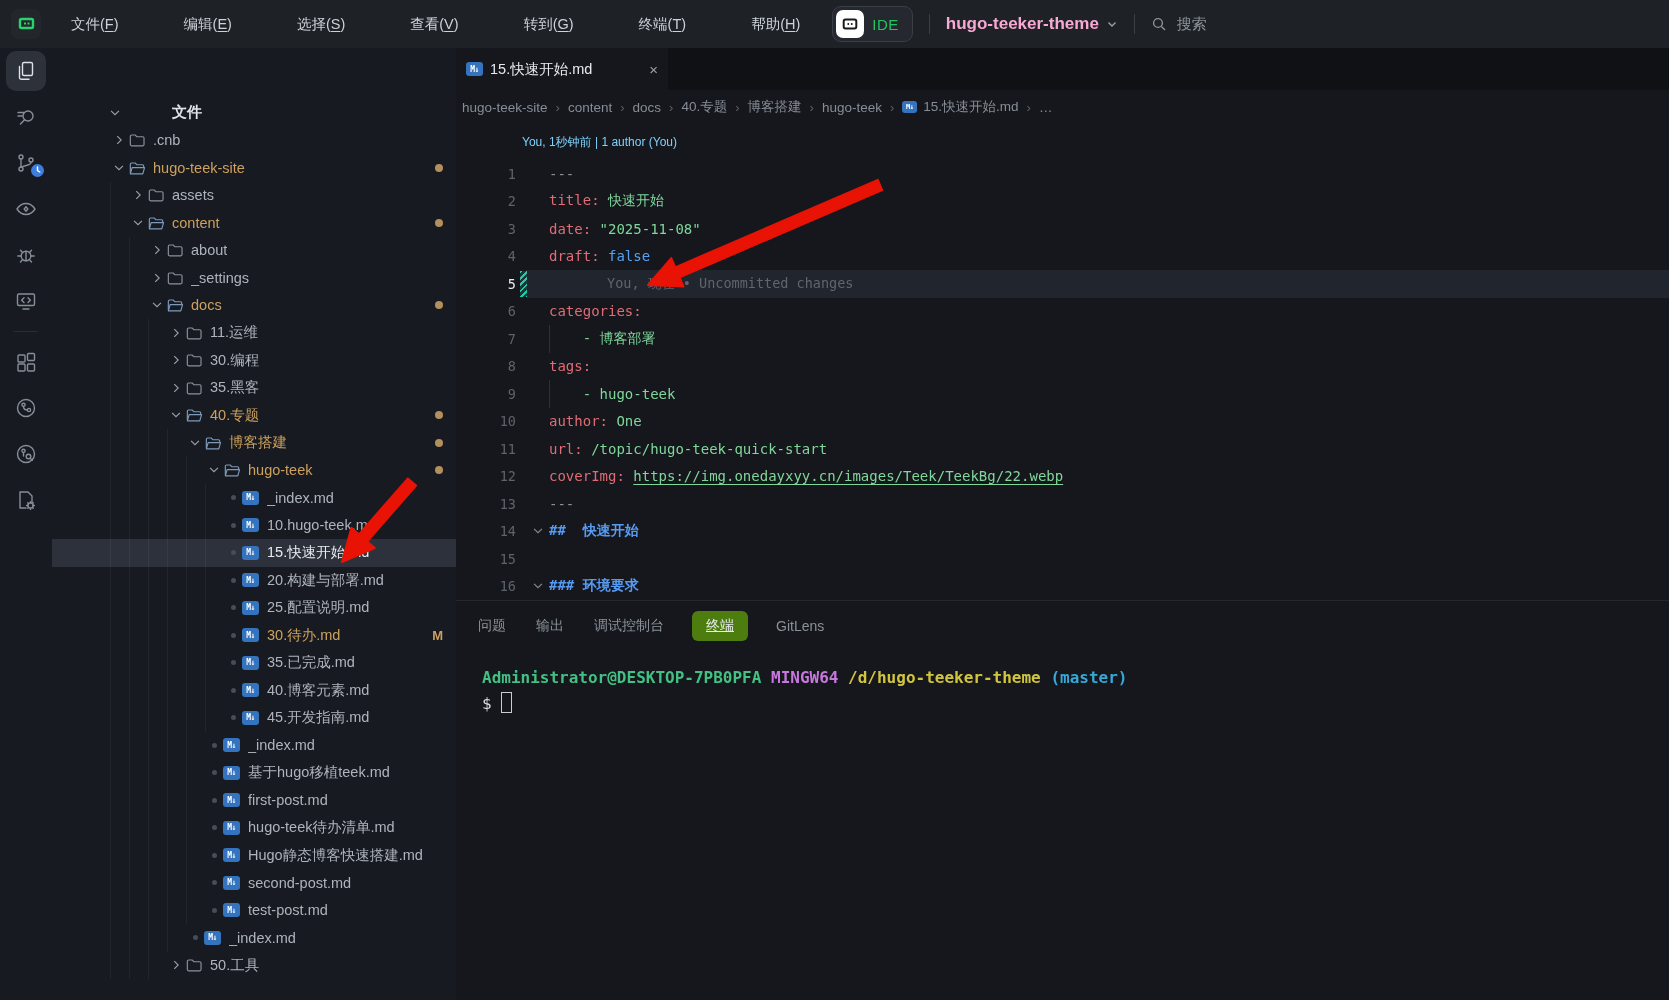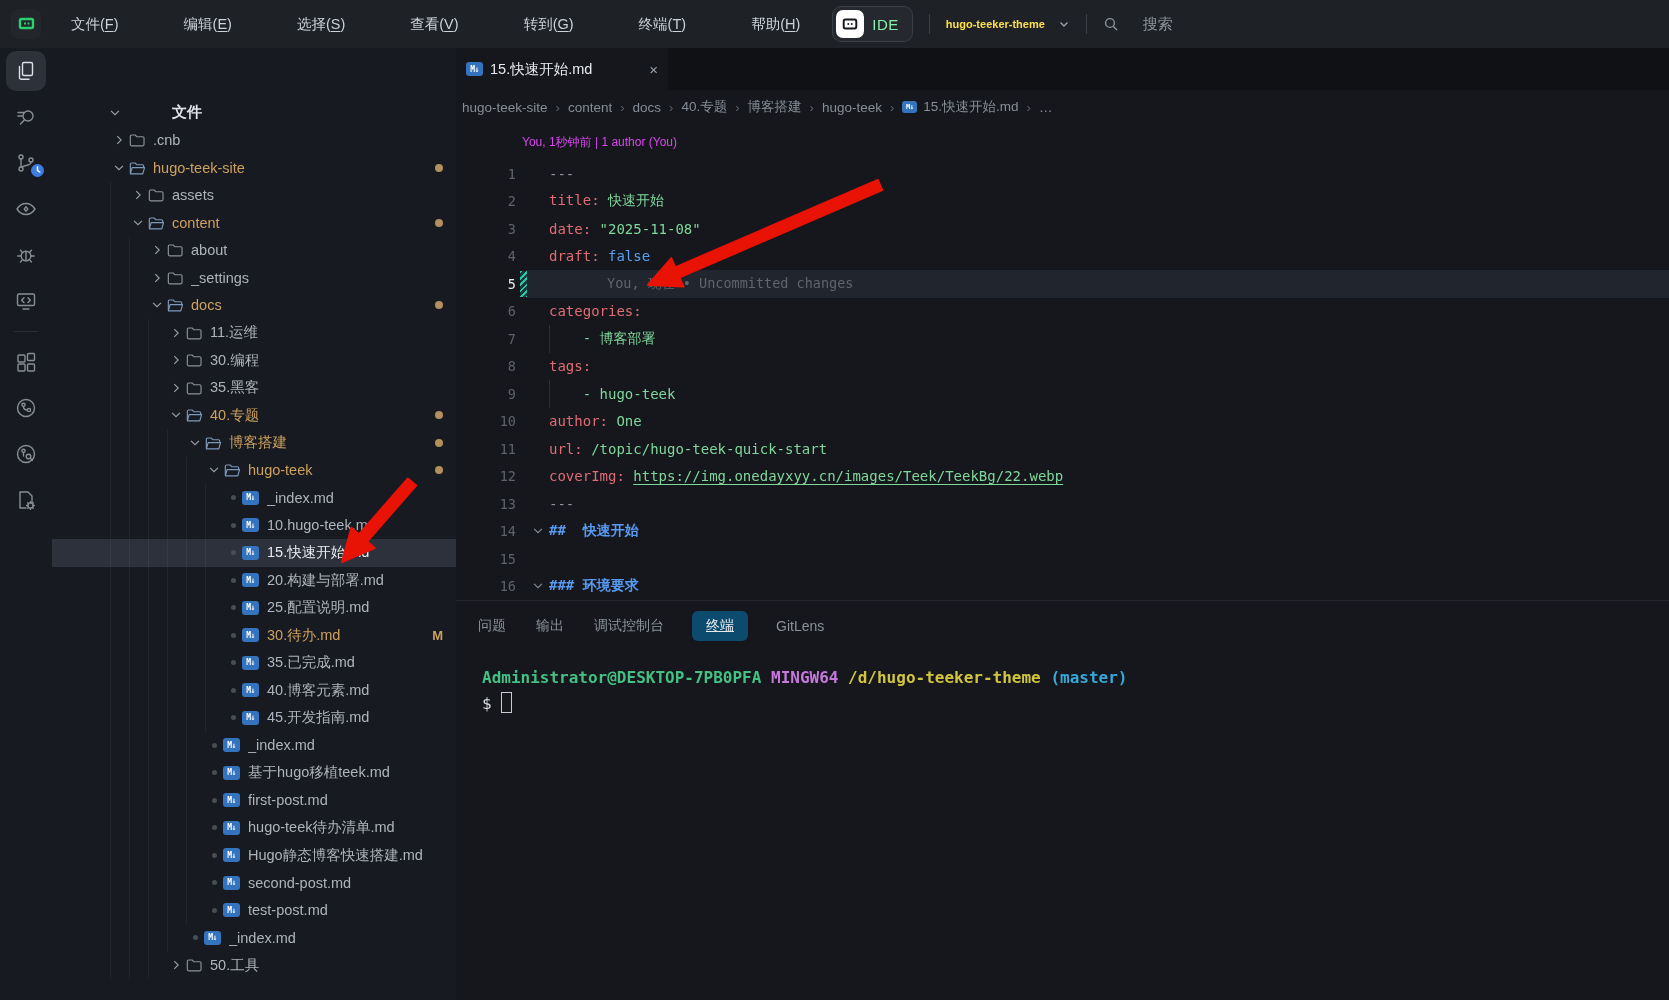--- a/index.html
+++ b/index.html
@@ -14,24 +14,24 @@
     display:flex;align-items:center;z-index:5;}
   #logo{width:30px;height:30px;margin-left:11px;border-radius:7px;background:#23262b;
     display:flex;align-items:center;justify-content:center;flex:none;}
   #menus{display:flex;margin-left:16px;gap:37px;}
   .menu-item{padding:0 14px;font-size:14.5px;color:#ccd2da;line-height:48px;cursor:default;}
   .menu-item u{text-decoration:underline;text-underline-offset:2px;}
   #ide-badge{margin-left:18px;height:34px;border:1px solid #3a3e46;border-radius:9px;
     background:#25282e;display:flex;align-items:center;padding-right:13px;}
   #ide-badge .sq{width:28px;height:28px;margin:3px 8px 3px 3px;border-radius:7px;background:#ffffff;
     display:flex;align-items:center;justify-content:center;}
-  #ide-badge .lbl{color:#86efac;font-size:15px;letter-spacing:.5px;}
+  #ide-badge .lbl{color:#22c55e;font-size:15px;letter-spacing:.5px;}
   .tb-divider{width:1px;height:20px;background:#3a3e45;margin:0 16px;flex:none;}
-  #workspace{display:flex;align-items:center;gap:13px;color:#fde047;font-weight:700;font-size:11px;}
-  #search-box{display:flex;align-items:center;gap:24px;color:#8c939b;font-size:15px;text-align:center;}
+  #workspace{display:flex;align-items:center;gap:7px;color:#f9a8d4;font-weight:700;font-size:17px;}
+  #search-box{display:flex;align-items:center;gap:10px;color:#8c939b;font-size:15px;text-align:center;}
 
   
   #activitybar{position:absolute;left:0;top:48px;width:52px;height:952px;background:#171a20;
     border-right:1px solid #0d0e11;display:flex;flex-direction:column;align-items:center;}
   .ab-item{width:46px;height:46px;display:flex;align-items:center;justify-content:center;
     color:#878e97;position:relative;}
   .ab-item.active .ab-pad{background:#2c313a;}
   .ab-item.active{color:#dde2e8;}
   .ab-pad{width:40px;height:40px;border-radius:10px;display:flex;align-items:center;justify-content:center;}
   .ab-divider{width:24px;height:1px;background:#2a2e34;margin:7px 0;}
@@ -62,42 +62,42 @@
   
   #main{position:absolute;left:456px;top:48px;width:1213px;height:952px;background:#15171c;}
   #tabstrip{height:42px;background:#0f1114;display:flex;}
   .tab{width:192px;background:#15171c;display:flex;align-items:center;padding:0 10px;gap:7px;
     font-size:14.5px;color:#e7eaee;cursor:pointer;}
   .tab .close{margin-left:auto;color:#9aa0a8;font-size:15px;}
   #breadcrumbs{height:34px;display:flex;align-items:center;padding-left:6px;font-size:13.5px;color:#868d96;}
   .bc-item{display:flex;align-items:center;gap:6px;cursor:pointer;white-space:nowrap;}
   .bc-sep{color:#596069;margin:0 8px;font-size:13px;}
   #editor{position:absolute;top:76px;left:0;right:0;height:476px;}
-  #blame-header{position:absolute;left:66px;top:10px;font-size:12px;color:#d946ef;}
+  #blame-header{position:absolute;left:66px;top:10px;font-size:12px;color:#7dd3fc;}
   #code{position:absolute;top:36px;left:0;right:0;}
   .cl{height:27.5px;display:flex;align-items:center;position:relative;font-family:"DejaVu Sans Mono","Liberation Mono",monospace;font-size:14px;}
   .cl .hl{position:absolute;left:70px;right:0;top:0;bottom:0;background:#21252d;}
   .cl .n{width:60px;text-align:right;color:#5c636c;font-size:13.5px;flex:none;z-index:1;}
   .cl.current .n{color:#e6eaee;}
   .cl .gm{position:absolute;left:64px;top:1px;bottom:1px;width:7px;
     background:repeating-linear-gradient(135deg,#27c7a9 0 2px,rgba(39,199,169,.18) 2px 4.5px);z-index:1;}
   .cl .fold{position:absolute;left:72px;width:20px;display:flex;justify-content:center;color:#848b94;z-index:1;}
   .cl .t{margin-left:33px;white-space:pre;z-index:1;}
   .cl .iguide{position:absolute;left:93px;top:0;bottom:0;border-left:1px solid #2b2f37;z-index:0;}
   .tok.key{color:#e06c75;} .tok.str{color:#7fd79b;} .tok.bool{color:#56a2f0;}
   .tok.meta{color:#8a9199;} .tok.head{color:#579af2;font-weight:700;}
   .tok.url{color:#7fd79b;text-decoration:underline;text-underline-offset:3px;}
   .tok.plain{color:#c6ccd4;}
   .blame-inline{color:#5f666e;margin-left:58px;font-size:13.5px;}
 
   
   #panel{position:absolute;top:552px;left:0;right:0;bottom:0;border-top:1px solid #24282e;background:#15171c;}
   #panel-tabs{height:50px;display:flex;align-items:center;padding-left:20px;gap:26px;font-size:14px;color:#8a9199;}
   .ptab{cursor:pointer;padding:6px 2px;}
-  .ptab.active{background:#0c4a6e;color:#e8ebee;border-radius:6px;padding:6px 14px;text-decoration:underline;}
+  .ptab.active{background:#4d7c0f;color:#e8ebee;border-radius:6px;padding:6px 14px;text-decoration:underline;}
   #terminal{padding:14px 0 0 26px;font-family:"DejaVu Sans Mono","Liberation Mono",monospace;font-size:16px;line-height:26px;}
   .tseg.green{color:#43c083;font-weight:700;} .tseg.magenta{color:#c678dd;font-weight:700;}
   .tseg.yellow{color:#d2c53e;font-weight:700;} .tseg.cyan{color:#38a8d8;font-weight:700;}
   .tseg.plain{color:#c9ced4;}
   #prompt-line{color:#d5dade;}
   #cursor{display:inline-block;width:9px;height:19px;border:1.5px solid #c8cdd3;margin-left:9px;vertical-align:-4px;}
 
   #arrow-overlay{position:absolute;left:0;top:0;z-index:60;pointer-events:none;}
 </style>
 </head>

